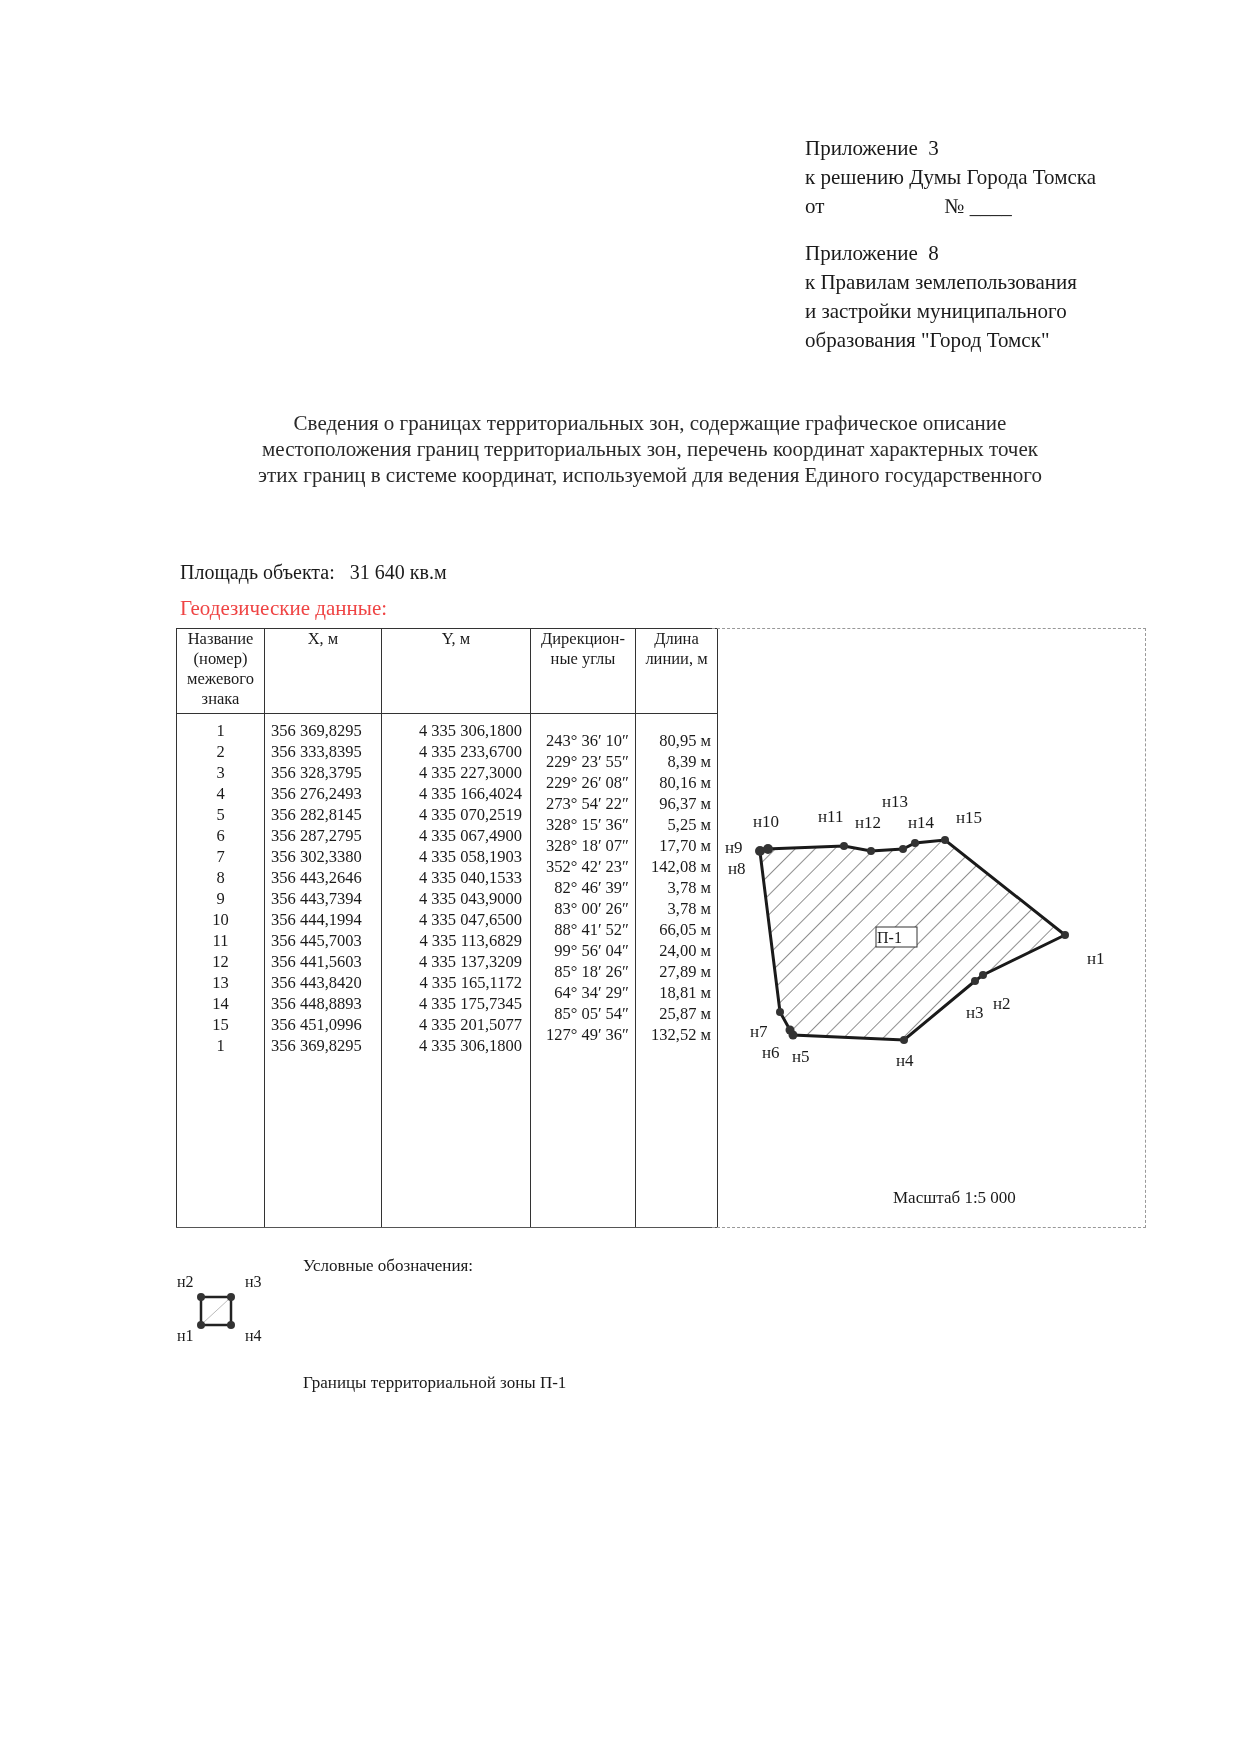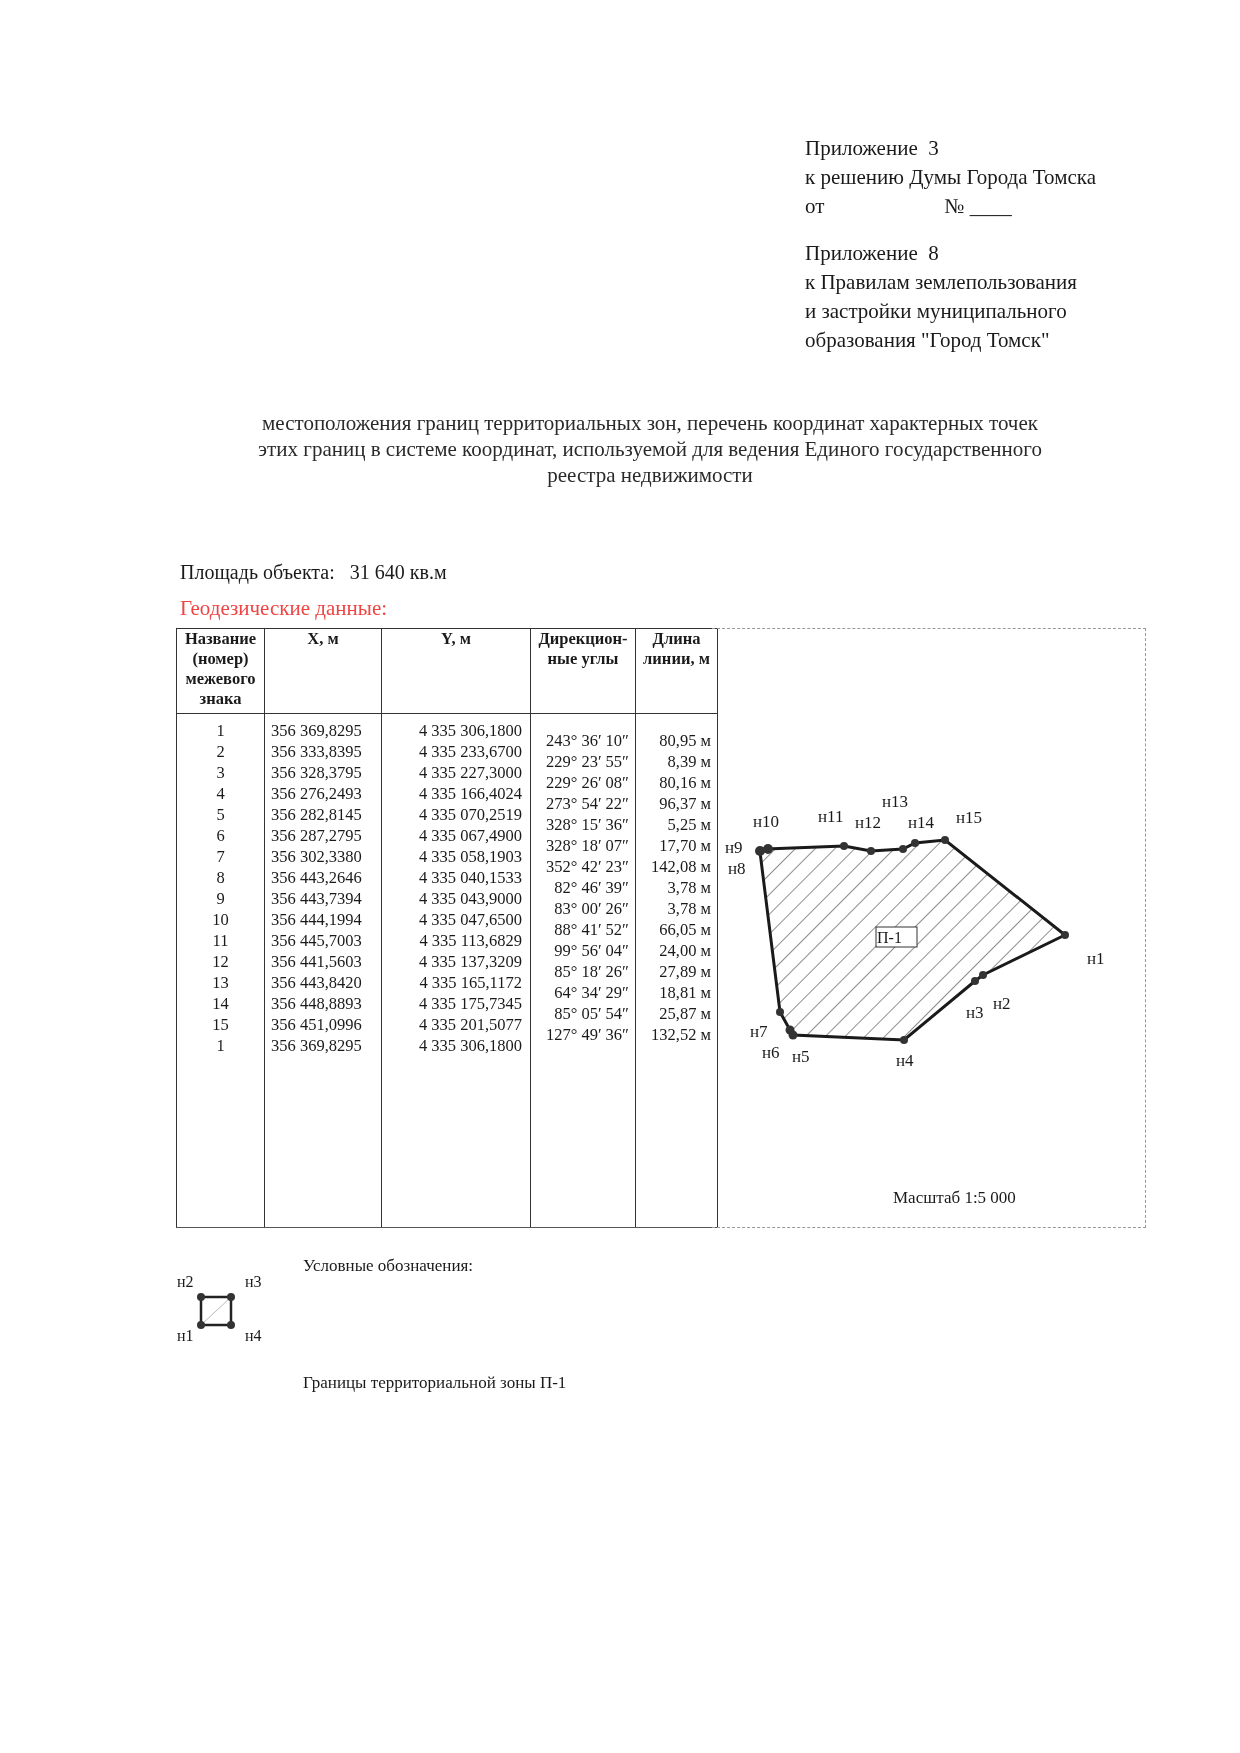--- a/index.html
+++ b/index.html
@@ -7,21 +7,21 @@
          font-family:"Liberation Serif", "DejaVu Serif", serif; color:#1a1a1a; }
   .abs { position:absolute; }
   .header-block { left:805px; top:134px; font-size:21px; line-height:29px; }
   .header-block div { white-space:pre; }
   .gap { height:18px; }
   .title { left:170px; top:410px; width:960px; text-align:center; font-size:21px; line-height:26px; color:#2a2a2a; }
   .area { left:180px; top:561px; font-size:20px; }
   .geo { left:180px; top:596px; font-size:21px; color:#ef4444; }
   table.geo-table { position:absolute; left:176px; top:628px; border-collapse:collapse; font-size:16.5px; }
   table.geo-table td, table.geo-table th { border-left:1.5px solid #333; border-right:1.5px solid #333; padding:0; vertical-align:top; }
-  table.geo-table th { border-top:1.5px solid #333; border-bottom:1.5px solid #333; font-weight:bold; height:84px; line-height:20px; text-align:center; }
+  table.geo-table th { border-top:1.5px solid #333; border-bottom:1.5px solid #333; font-weight:normal; height:84px; line-height:20px; text-align:center; }
   table.geo-table tr.last td { border-bottom:1.5px solid #555; }
   .rows { padding-top:6px; }
   .rows div { height:21px; line-height:21px; white-space:nowrap; }
   .c1 { width:87px; text-align:center; }
   .c2 { width:116px; }
   .c2 .rows div { padding-left:6px; }
   .c3 { width:148px; }
   .c3 .rows div { text-align:right; padding-right:8px; }
   .c4 { width:104px; }
   .c4 .rows { padding-top:16px; }
@@ -44,23 +44,23 @@
   <div>к решению Думы Города Томска</div>
   <div><span>от</span><span style="display:inline-block;width:120px"></span><span>№ ____</span></div>
   <div class="gap"></div>
   <div>Приложение  8</div>
   <div>к Правилам землепользования</div>
   <div>и застройки муниципального</div>
   <div>образования "Город Томск"</div>
 </div>
 
 <div class="abs title">
+  <div>Сведения о границах территориальных зон, содержащие графическое описание</div>
   <div>местоположения границ территориальных зон, перечень координат характерных точек</div>
   <div>этих   границ в системе координат, используемой для ведения Единого государственного</div>
-  <div>реестра недвижимости</div>
 </div>
 
 <div class="abs area">
   <span>Площадь объекта:</span>&nbsp;&nbsp;
   <span>31 640 кв.м</span>
 </div>
 
 <div class="abs geo">Геодезические данные:</div>
 
 <table class="geo-table">

